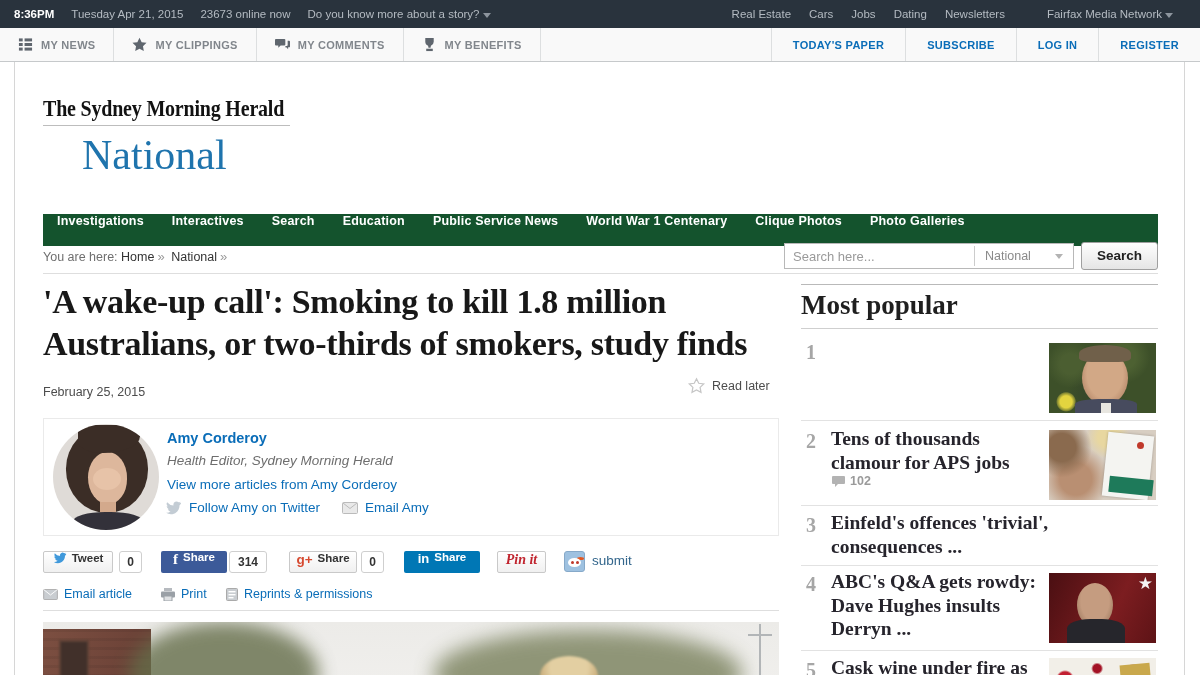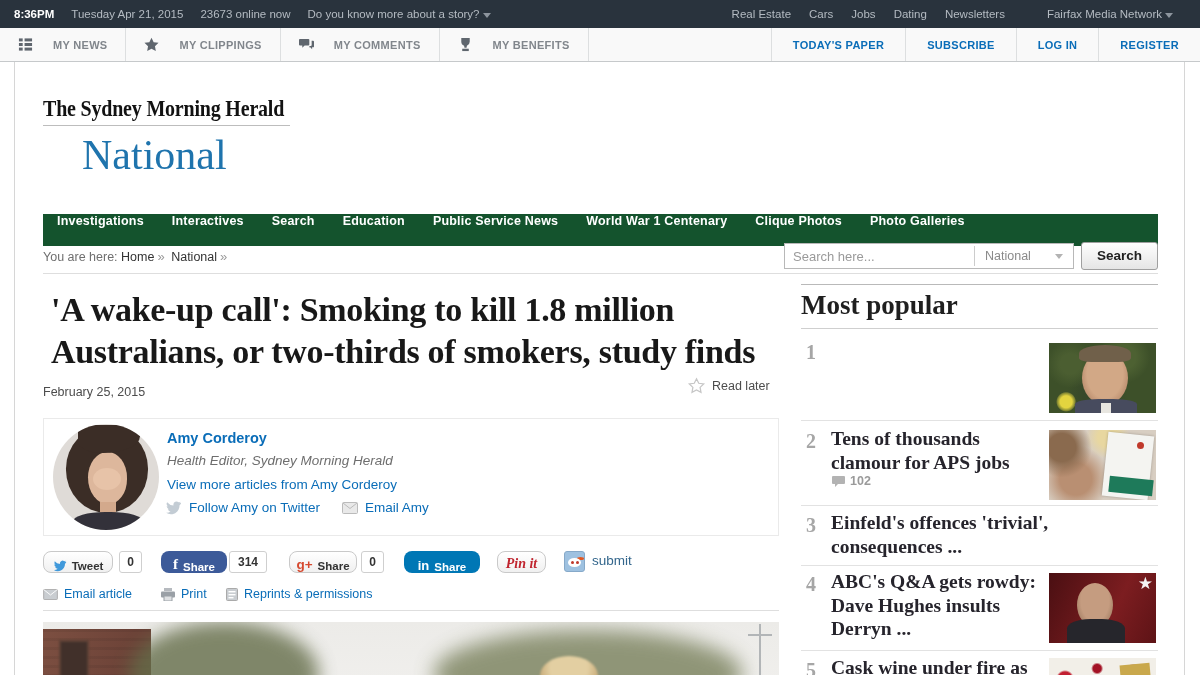--- a/index.html
+++ b/index.html
@@ -15,21 +15,21 @@
   .tb-right{display:flex;align-items:center;gap:18px}
   .tb-network{margin-left:24px}
   .tb-time{color:#fff;font-weight:bold}
   .caret{width:0;height:0;border-left:4px solid transparent;border-right:4px solid transparent;
          border-top:5px solid #8d959e;display:inline-block;margin-left:3px}
   
   .toolbar{position:absolute;left:0;top:28px;width:1200px;height:34px;background:#f9f9f9;
            border-bottom:1px solid #c6c9cb;display:flex;justify-content:space-between;
            font-size:11px;font-weight:bold;letter-spacing:.3px}
   .tbar-left{display:flex;height:100%}
-  .tbar-item{display:flex;align-items:center;gap:20px;padding:0 18px;border-right:1px solid #dddfe0;color:#81868c}
+  .tbar-item{display:flex;align-items:center;gap:8px;padding:0 18px;border-right:1px solid #dddfe0;color:#81868c}
   .tbar-right{display:flex;height:100%}
   .tbar-link{display:flex;align-items:center;padding:0 21px;border-left:1px solid #dddfe0;color:#0a6db8}
   .ticon{width:15px;height:15px;fill:#5f666e;flex:0 0 auto}
   
   .page{position:absolute;left:14px;top:62px;width:1171px;height:613px;background:#fff;
         border-left:1px solid #d6d6d6;border-right:1px solid #d6d6d6;overflow:hidden}
   .mast-title{left:28px;top:33px;font-weight:bold;font-size:20px;color:#121212;letter-spacing:-.2px;transform:scaleY(1.15);transform-origin:left top}
   .mast-rule{left:28px;top:63px;width:247px;height:1px;background:#bdbdbd}
   .mast-section{left:67px;top:69px;font-size:42px;color:#1f74ad}
   .nav{left:28px;top:152px;width:1115px;height:32px;background:#14532d;display:flex;}
@@ -59,21 +59,21 @@
   .av-face{position:absolute;left:35px;top:28px;width:39px;height:52px;background:#ddb79c;border-radius:50% 50% 48% 52%}
   .av-cheek{position:absolute;left:40px;top:44px;width:28px;height:22px;background:#e7c3a8;border-radius:50%}
   .av-fringe{position:absolute;left:25px;top:1px;width:62px;height:28px;background:#3b2d26;border-radius:0 0 72% 48%}
   .av-body{position:absolute;left:20px;top:88px;width:70px;height:20px;background:#33313a;border-radius:46% 46% 0 0}
   .av-neck{position:absolute;left:47px;top:78px;width:16px;height:14px;background:#d3a98c}
   .au-name{position:absolute;left:123px;top:11px;font-weight:bold;font-size:14.5px;color:#0a6db8}
   .au-title{position:absolute;left:123px;top:34px;font-style:italic;font-size:13.5px;color:#6e6e6e}
   .au-more{position:absolute;left:123px;top:58px;font-size:13.5px;color:#0a6db8}
   .au-follow{position:absolute;left:121px;top:81px;display:flex;align-items:center;gap:7px;font-size:13.5px;color:#0a6db8}
   
-  .sbtn{position:absolute;height:22px;border-radius:8px;display:flex;align-items:flex-end;justify-content:center;
+  .sbtn{position:absolute;height:22px;border-radius:2px;display:flex;align-items:flex-start;justify-content:center;
         gap:5px;font-size:11.5px;font-weight:bold}
   .wbtn{background:linear-gradient(#fff,#f0f0f0);border:1px solid #c9c9c9;color:#333}
   .count{position:absolute;height:22px;border:1px solid #cfcfcf;border-radius:3px;background:#fff;color:#333;
          font-size:12px;font-weight:bold;display:flex;align-items:center;justify-content:center}
   .reddit-ic{position:absolute;left:549px;top:489px;width:21px;height:21px;background:#9ec1e0;border-radius:3px;border:1px solid #86a9c9}
   .r-head{position:absolute;left:3px;top:6px;width:13px;height:9px;background:#fff;border-radius:50%;box-shadow:6px -4px 0 -3px #e25822}
   .r-eye{position:absolute;width:3px;height:3px;background:#c0392b;border-radius:50%;top:9px}
   .submit-link{left:577px;top:491px;font-size:13.5px;color:#33668c}
   .action{position:absolute;display:flex;gap:6px;align-items:center;color:#0a6db8;font-size:12.5px}
   
@@ -196,21 +196,21 @@
     <input class="search-input" placeholder="Search here..." style="">
     <div class="search-scope">
       <span>National</span>
       <span class="caret scope-caret"></span>
     </div>
   </div>
   <div class="abs search-btn">Search</div>
 
   <div class="abs divider" style="left:28px;top:211px;width:1115px"></div>
 
-  <h1 class="abs serif headline" style="margin:8px">'A wake-up call': Smoking to kill 1.8 million Australians, or two-thirds of smokers, study finds</h1>
+  <h1 class="abs serif headline" style="margin:0">'A wake-up call': Smoking to kill 1.8 million Australians, or two-thirds of smokers, study finds</h1>
 
   <div class="abs a-date">February 25, 2015</div>
   <div class="abs read-later">
     <svg width="19" height="18" viewBox="0 0 16 16">
         <path d="M8 1.6l2 4 4.4.6-3.2 3 .8 4.4L8 11.5 4 13.6l.8-4.4-3.2-3L6 5.6z" fill="#fff" stroke="#c6c6c6" stroke-width="1.1"></path>
       </svg>
     <span>Read later</span>
   </div>
 
   <div class="abs author">

